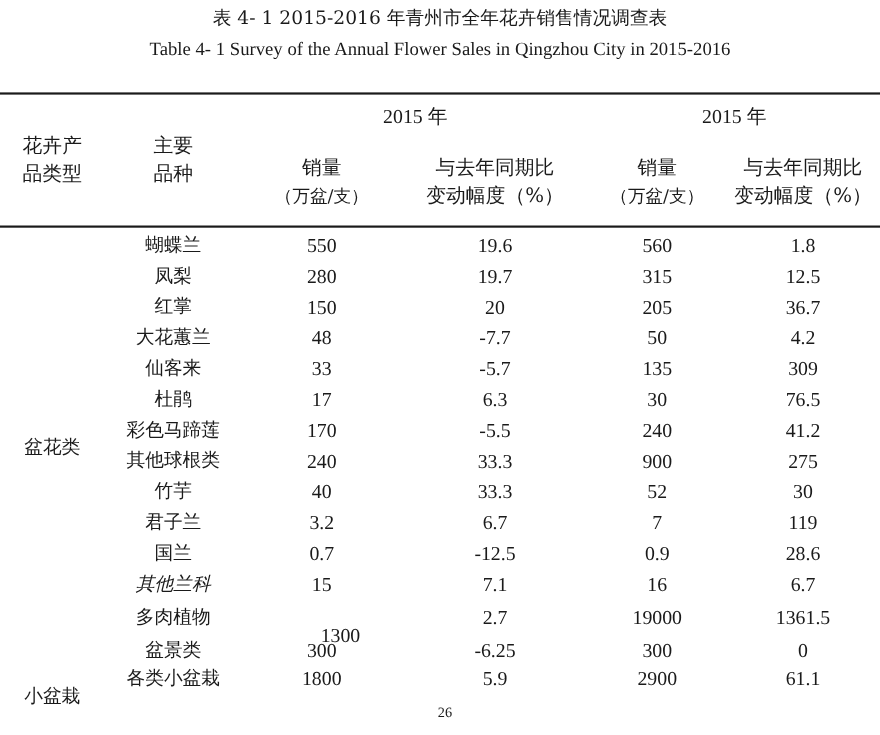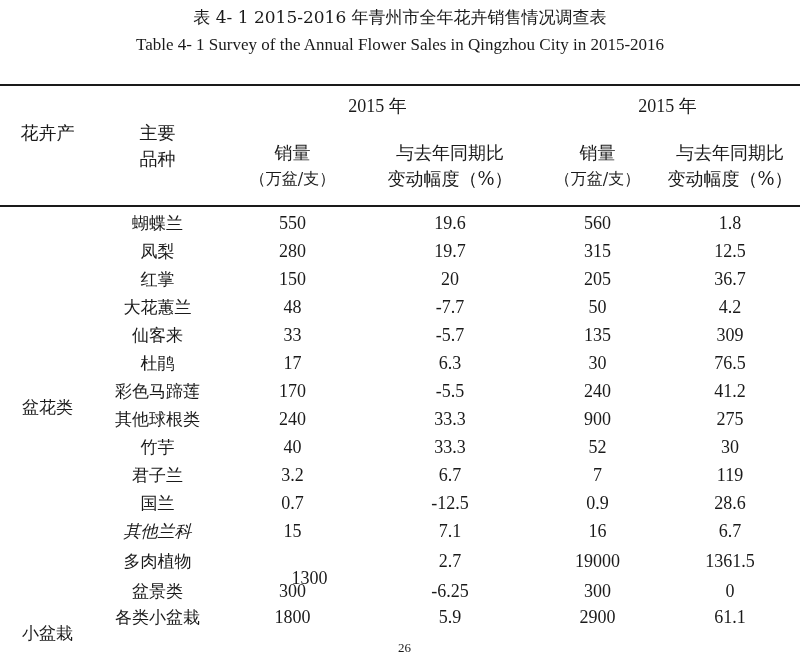--- a/index.html
+++ b/index.html
@@ -34,20 +34,21 @@
 </head>
 <body>
 
 <div class="title-cn">表 4- 1 2015-2016 年青州市全年花卉销售情况调查表</div>
 <div class="title-en">Table 4- 1 Survey of the Annual Flower Sales in Qingzhou City in 2015-2016</div>
 
 <div class="rule rule-top"></div>
 
 <div class="cell hdr" style="left:0;width:95px;top:120px;">
   <div>花卉产</div>
+  <div>品类型</div>
 </div>
 <div class="cell hdr" style="left:95px;width:125px;top:120px;">
   <div>主要</div>
   <div>品种</div>
 </div>
 <div class="cell hdr num" style="left:220px;width:315px;top:93px;">2015 年</div>
 <div class="cell hdr num" style="left:535px;width:265px;top:93px;">2015 年</div>
 
 <div class="cell hdr" style="left:220px;width:145px;top:140px;">
   <div>销量</div>

